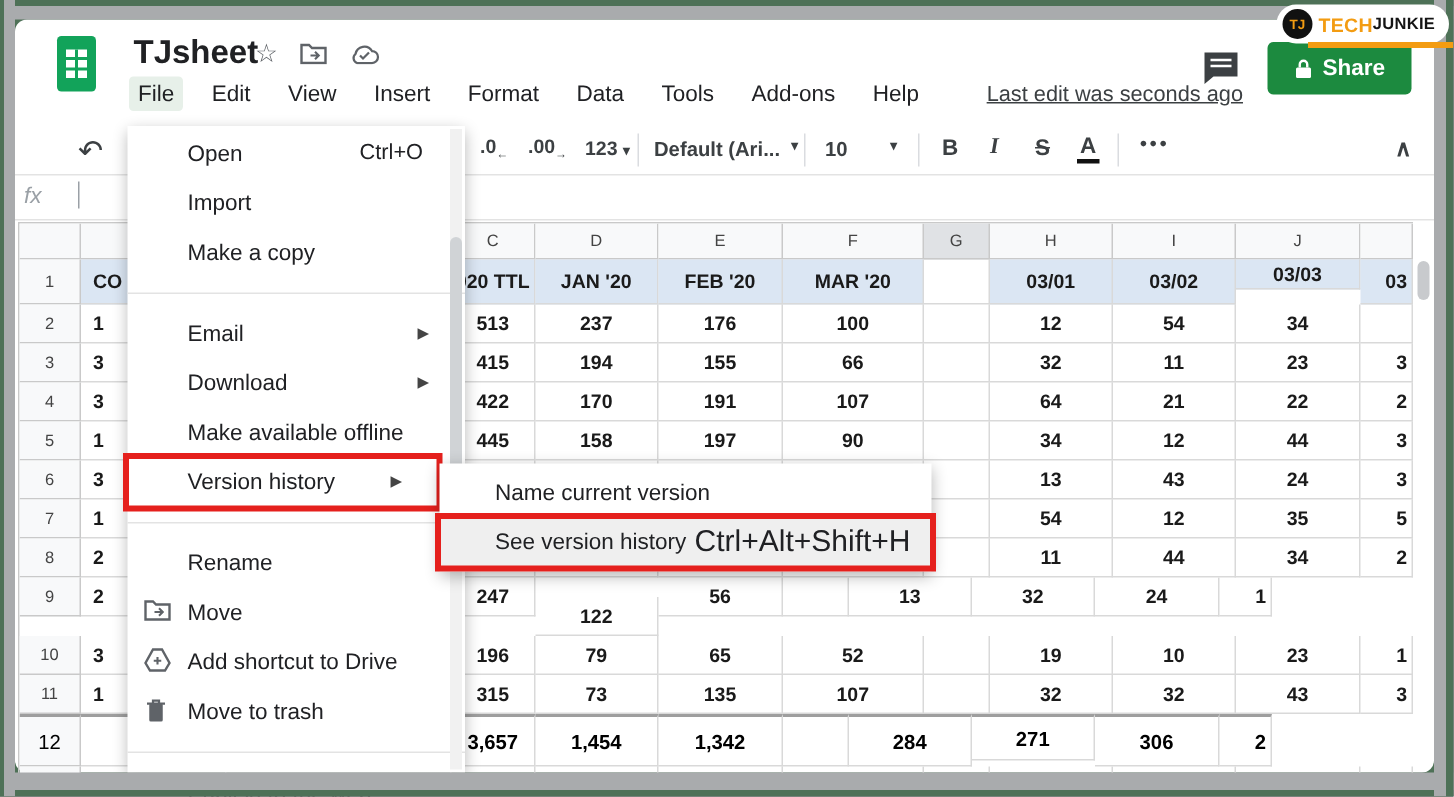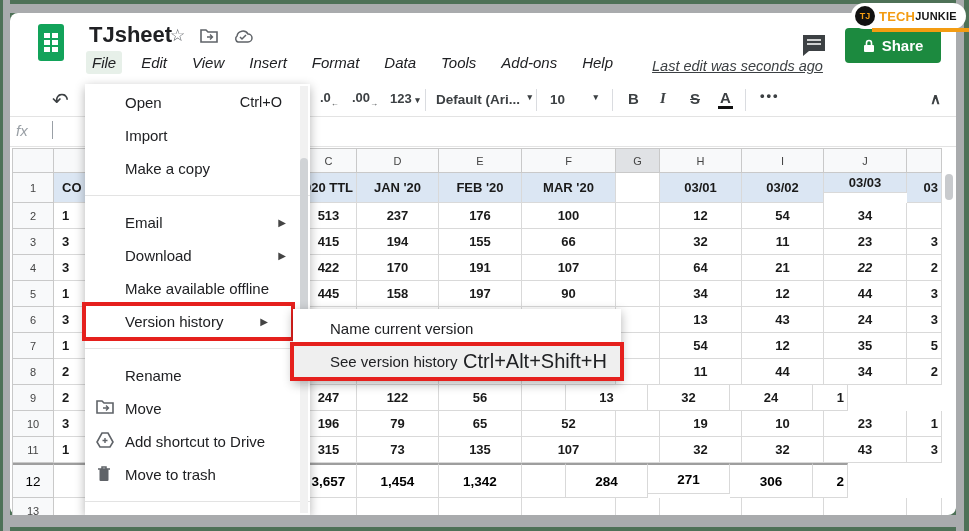--- a/index.html
+++ b/index.html
@@ -14,21 +14,21 @@
   .frame.left{left:0;top:0;bottom:0;width:10px;background:linear-gradient(to right,#4e7157 0 3px,#a9abad 3px);}
   .frame.right{right:0;top:0;bottom:0;width:13px;background:linear-gradient(to left,#4e7157 0 5px,#a9abad 5px);}
 
   
   .sheets-icon{position:absolute;left:38px;top:24px;width:26px;height:37px;background:#12a35a;border-radius:3px;z-index:2;}
   .sheets-icon .pane{position:absolute;left:6px;top:9px;width:14px;height:19px;background:#fff;}
   .sheets-icon .pane i{position:absolute;background:#12a35a;}
   .doc-title{position:absolute;left:89px;top:22px;font-size:22px;color:#202124;z-index:2;font-weight:bold;}
   .title-icons{position:absolute;left:170px;top:25px;display:flex;gap:15px;align-items:center;color:#5f6368;z-index:2;}
   .star{font-size:17px;}
-  .menubar{position:absolute;left:86px;top:51px;display:flex;gap:19px;align-items:flex-end;font-size:15px;color:#202124;z-index:2;font-style:italic;}
+  .menubar{position:absolute;left:86px;top:51px;display:flex;gap:25px;align-items:center;font-size:15px;color:#202124;z-index:2;}
   .mb-item{padding:3px 6px;border-radius:3px;cursor:default;}
   .mb-item.active{background:#e7f0e9;}
   .last-edit{margin-left:14px;font-size:14.5px;color:#3c4043;text-decoration:underline;}
   .comment-btn{position:absolute;left:801px;top:33px;z-index:2;}
   .share-btn{position:absolute;left:845px;top:28px;width:96px;height:35px;background:#1c8a3f;border-radius:4px;
     display:flex;align-items:center;justify-content:center;gap:7px;color:#fff;font-size:15px;font-weight:700;z-index:2;}
   .tj-logo{position:absolute;left:851px;top:3px;width:115px;height:26px;background:#fff;border-radius:13px;
     display:flex;align-items:center;padding-left:4px;box-sizing:border-box;z-index:110;}
   .tj-circle{width:20px;height:20px;border-radius:50%;background:#111;color:#f39c12;font-size:9px;font-weight:700;
     display:flex;align-items:center;justify-content:center;margin-right:4px;}
@@ -244,21 +244,21 @@
         <div class="gc rowhdr" style="width: 41px; height: 26px;">4</div>
         <div class="gc  left" style="width: 97px; height: 26px;">3</div>
         <div class="gc " style="width: 150px; height: 26px;"></div>
         <div class="gc " style="width: 56px; height: 26px;">422</div>
         <div class="gc " style="width: 82px; height: 26px;">170</div>
         <div class="gc " style="width: 83px; height: 26px;">191</div>
         <div class="gc " style="width: 94px; height: 26px;">107</div>
         <div class="gc " style="width: 44px; height: 26px;"></div>
         <div class="gc " style="width: 82px; height: 26px;">64</div>
         <div class="gc " style="width: 82px; height: 26px;">21</div>
-        <div class="gc " style="width: 83px; height: 26px; font-style: italic;">22</div>
+        <div class="gc " style="width: 83px; height: 26px;">22</div>
         <div class="gc  right" style="width: 35px; height: 26px;">2</div>
       </div>
       <div class="grow">
         <div class="gc rowhdr" style="width: 41px; height: 26px;">5</div>
         <div class="gc  left" style="width: 97px; height: 26px;">1</div>
         <div class="gc " style="width: 150px; height: 26px;"></div>
         <div class="gc " style="width: 56px; height: 26px;">445</div>
         <div class="gc " style="width: 82px; height: 26px;">158</div>
         <div class="gc " style="width: 83px; height: 26px;">197</div>
         <div class="gc " style="width: 94px; height: 26px;">90</div>
@@ -308,21 +308,21 @@
         <div class="gc " style="width: 82px; height: 26px;">11</div>
         <div class="gc " style="width: 82px; height: 26px;">44</div>
         <div class="gc " style="width: 83px; height: 26px;">34</div>
         <div class="gc  right" style="width: 35px; height: 26px;">2</div>
       </div>
       <div class="grow">
         <div class="gc rowhdr" style="width: 41px; height: 26px;">9</div>
         <div class="gc  left" style="width: 97px; height: 26px;">2</div>
         <div class="gc " style="width: 150px; height: 26px;"></div>
         <div class="gc " style="width: 56px; height: 26px;">247</div>
-        <div class="gc " style="width: 82px; height: 26px;">122</div>
+        <div class="gc " style="width: 82px; height: 26px; margin-top: 13px;">122</div>
         <div class="gc " style="width: 83px; height: 26px;">56</div>
         <div class="gc " style="width: 44px; height: 26px;"></div>
         <div class="gc " style="width: 82px; height: 26px;">13</div>
         <div class="gc " style="width: 82px; height: 26px;">32</div>
         <div class="gc " style="width: 83px; height: 26px;">24</div>
         <div class="gc  right" style="width: 35px; height: 26px;">1</div>
       </div>
       <div class="grow">
         <div class="gc rowhdr" style="width: 41px; height: 26px;">10</div>
         <div class="gc  left" style="width: 97px; height: 26px;">3</div>

